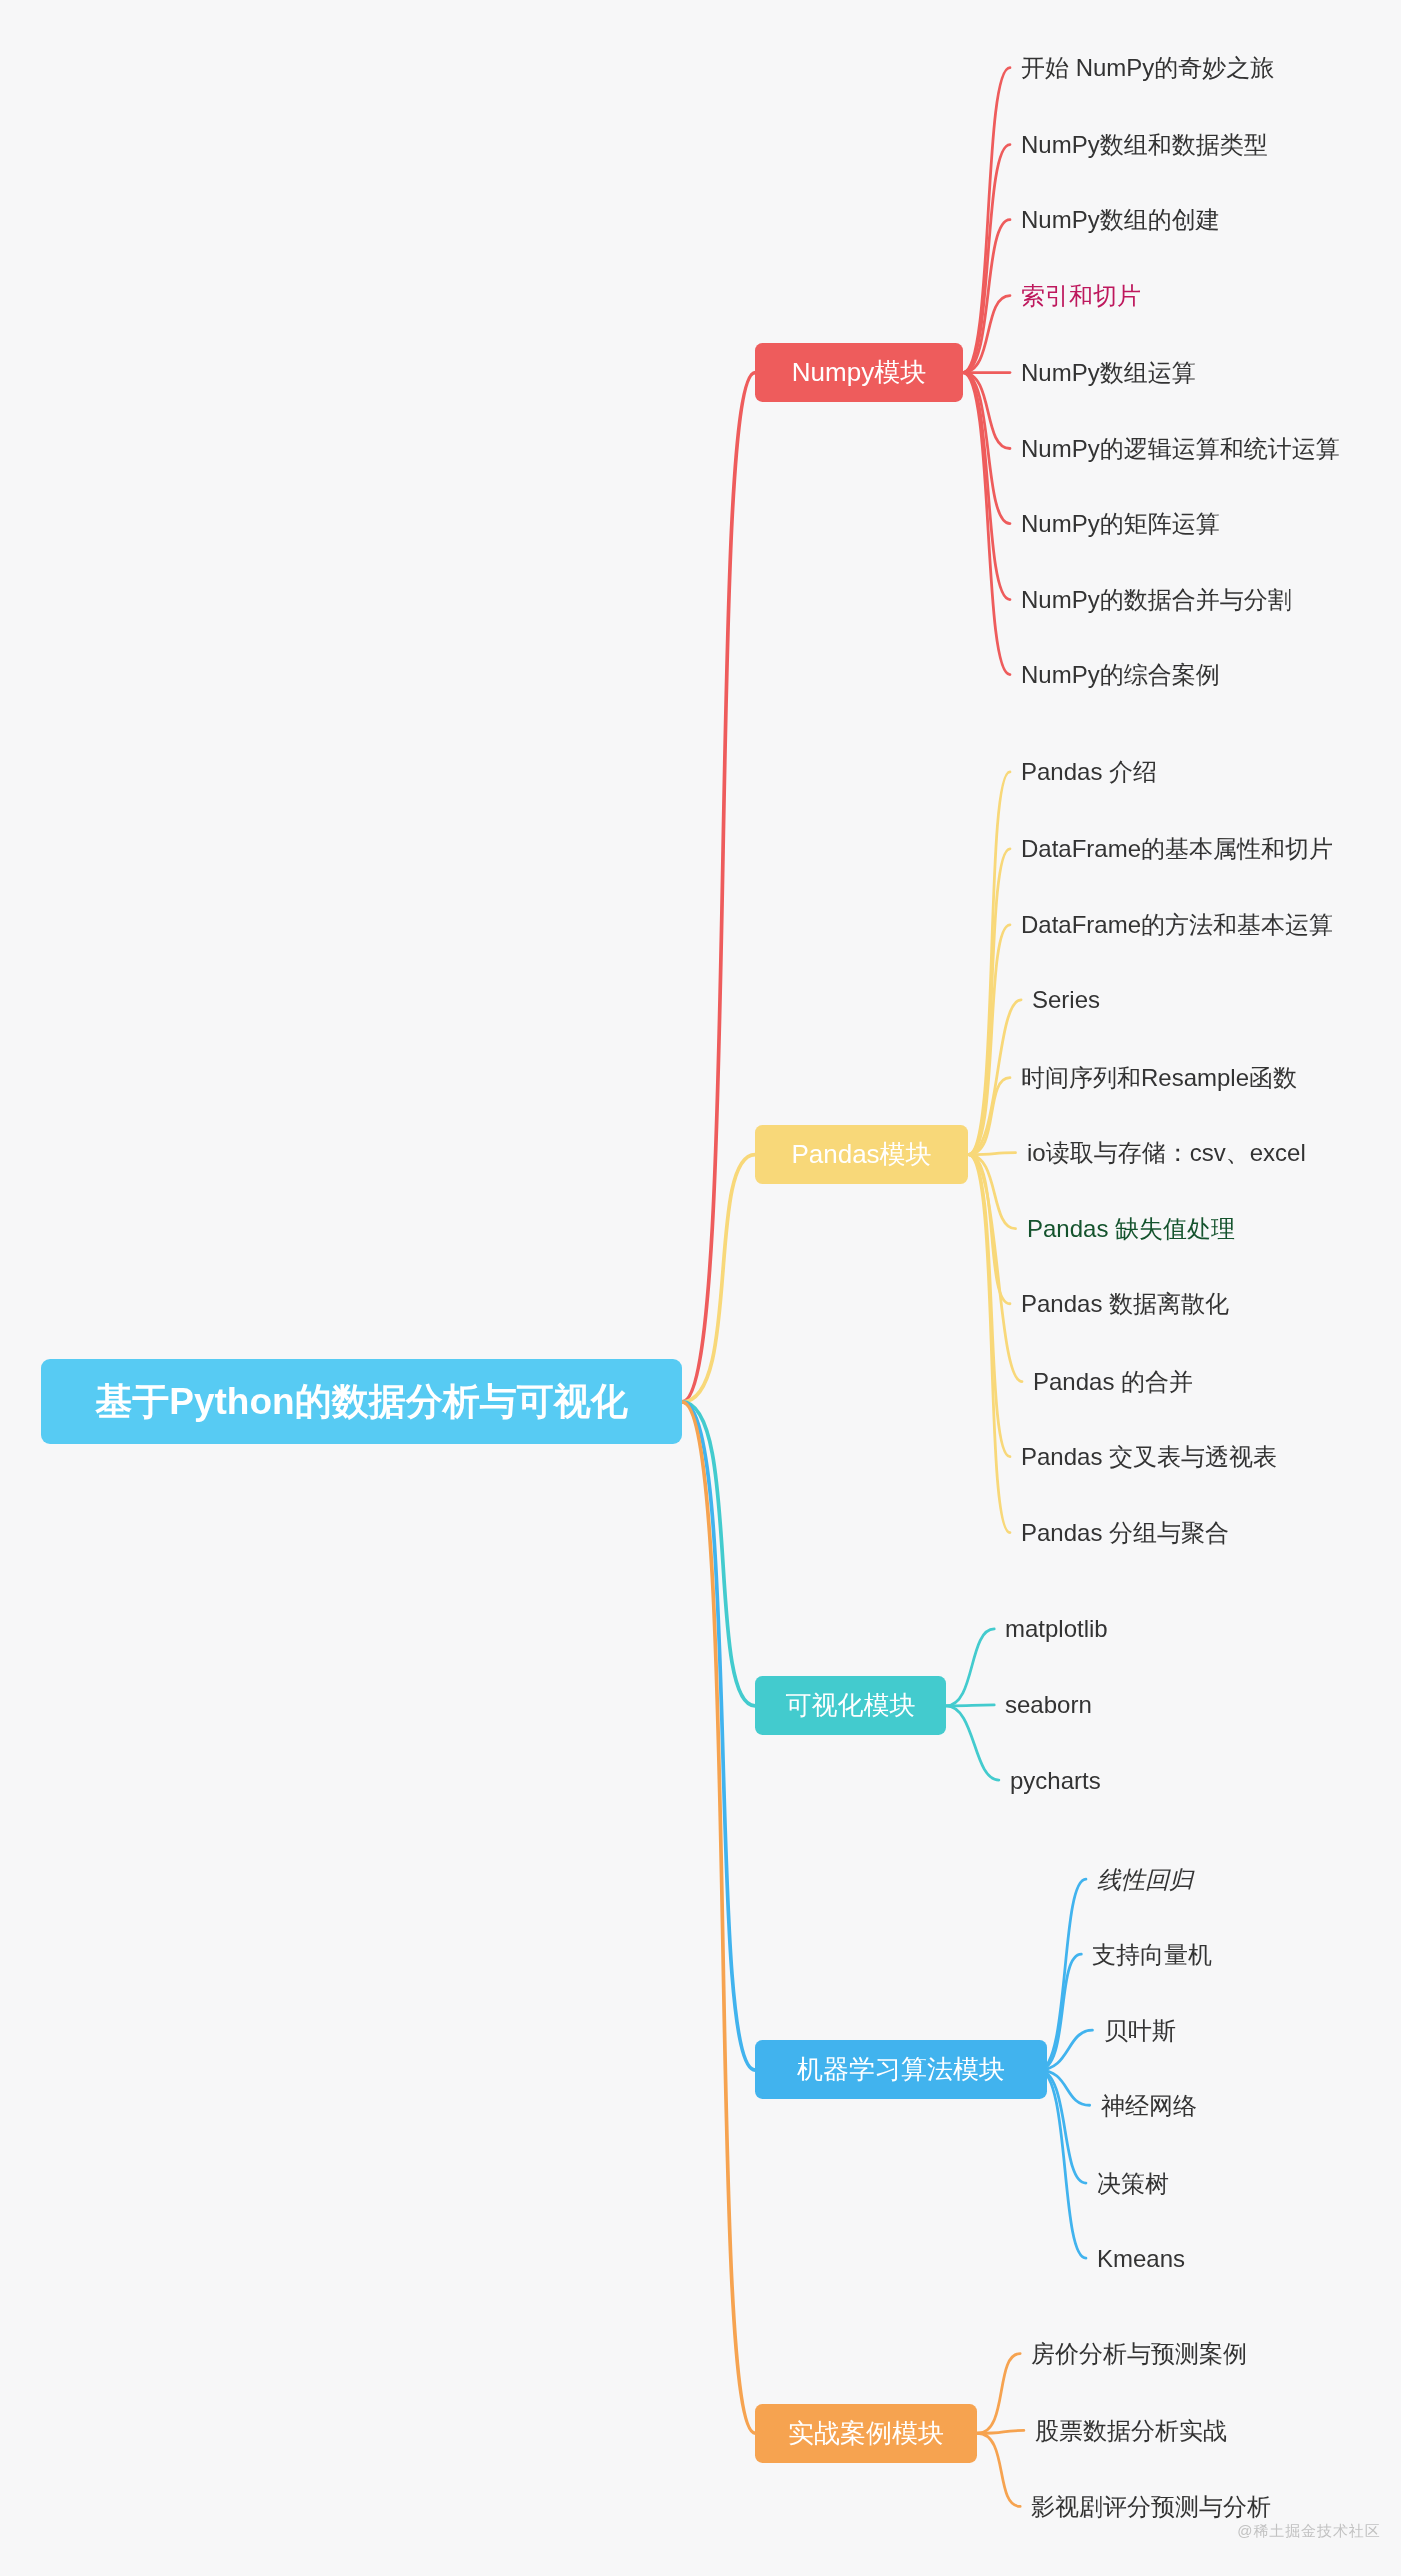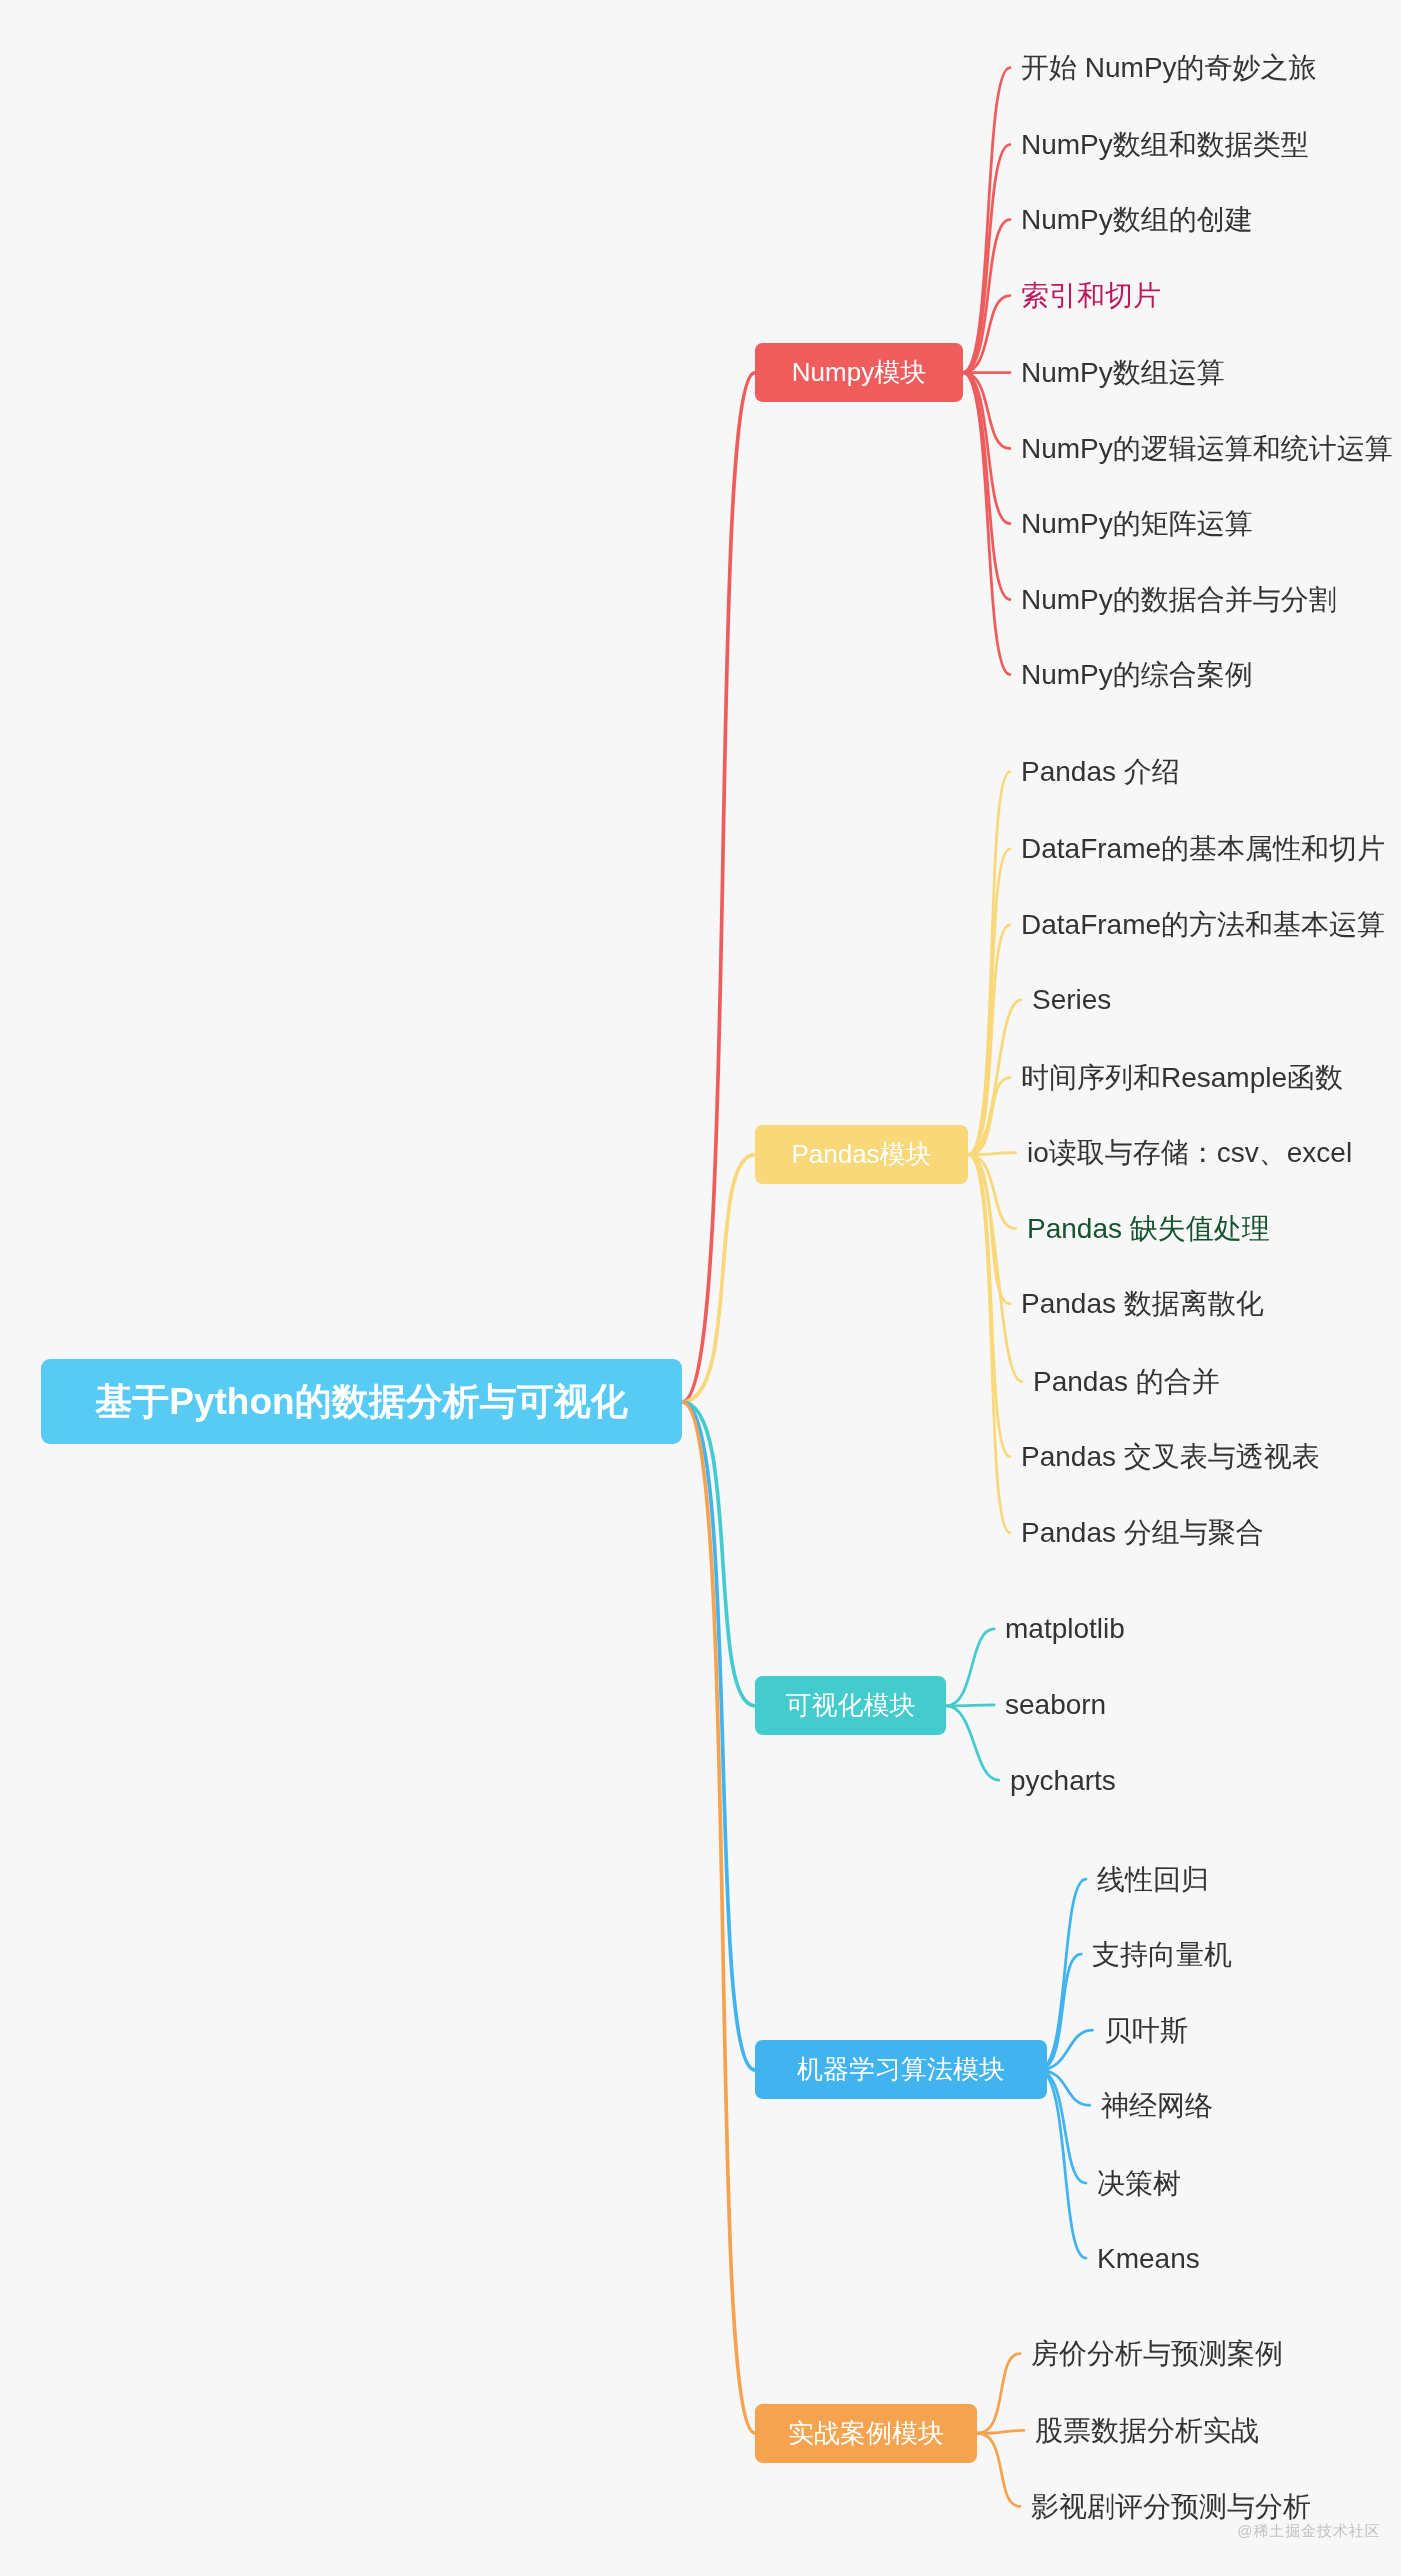--- a/index.html
+++ b/index.html
@@ -26,21 +26,21 @@
     left: 41px; top: 1359px; width: 641px; height: 85px;
     font-size: 37px; font-weight: bold; border-radius: 9px;
   }
   .branch {
     left: 755px; height: 59px;
     font-size: 26px; font-weight: 500; border-radius: 7.4px;
   }
   .leaf {
     position: absolute;
     height: 37px; line-height: 37px;
-    font-size: 28px;
+    font-size: 24px;
     color: #333333;
     white-space: nowrap;
     cursor: pointer;
   }
   .watermark {
     position: absolute;
     right: 20.4px; top: 2522px;
     font-size: 15px;
     color: #c2c2c2;
     letter-spacing: 0.9px;
@@ -134,21 +134,21 @@
   <div class="leaf" style="left: 1027px; top: 1210px; color: #14532d;">Pandas 缺失值处理</div>
   <div class="leaf" style="left: 1021px; top: 1285px; color: rgb(51, 51, 51);">Pandas 数据离散化</div>
   <div class="leaf" style="left: 1033px; top: 1363px; color: rgb(51, 51, 51);">Pandas 的合并</div>
   <div class="leaf" style="left: 1021px; top: 1438px; color: rgb(51, 51, 51);">Pandas 交叉表与透视表</div>
   <div class="leaf" style="left: 1021px; top: 1514px; color: rgb(51, 51, 51);">Pandas 分组与聚合</div>
 
   <div class="leaf" style="left: 1005px; top: 1610px; color: rgb(51, 51, 51);">matplotlib</div>
   <div class="leaf" style="left: 1005px; top: 1686px; color: rgb(51, 51, 51);">seaborn</div>
   <div class="leaf" style="left: 1010px; top: 1762px; color: rgb(51, 51, 51);">pycharts</div>
 
-  <div class="leaf" style="left: 1097px; top: 1861px; color: rgb(51, 51, 51);">线性回归</div>
+  <div class="leaf" style="left: 1097px; top: 1861px; color: rgb(51, 51, 51); font-style: italic;">线性回归</div>
   <div class="leaf" style="left: 1092px; top: 1936px; color: rgb(51, 51, 51);">支持向量机</div>
   <div class="leaf" style="left: 1104px; top: 2012px; color: rgb(51, 51, 51);">贝叶斯</div>
   <div class="leaf" style="left: 1101px; top: 2087px; color: rgb(51, 51, 51);">神经网络</div>
   <div class="leaf" style="left: 1097px; top: 2165px; color: rgb(51, 51, 51);">决策树</div>
   <div class="leaf" style="left: 1097px; top: 2240px; color: rgb(51, 51, 51);">Kmeans</div>
 
   <div class="leaf" style="left: 1031px; top: 2335px; color: rgb(51, 51, 51);">房价分析与预测案例</div>
   <div class="leaf" style="left: 1035px; top: 2412px; color: rgb(51, 51, 51);">股票数据分析实战</div>
   <div class="leaf" style="left: 1031px; top: 2488px; color: rgb(51, 51, 51);">影视剧评分预测与分析</div>
 

